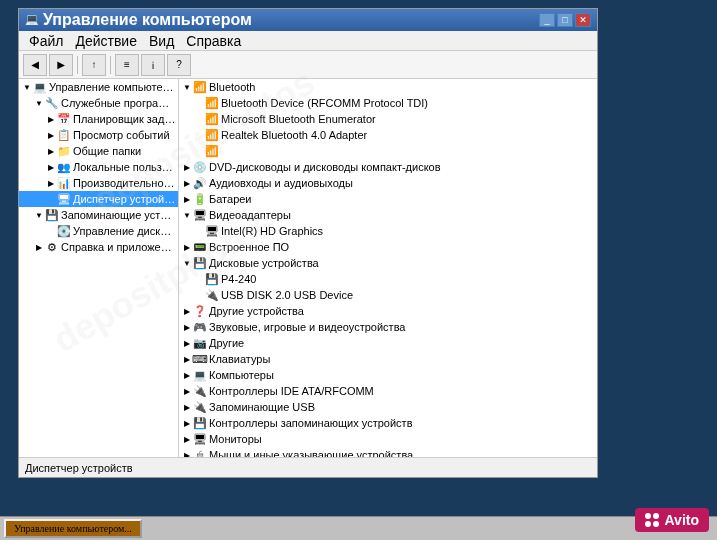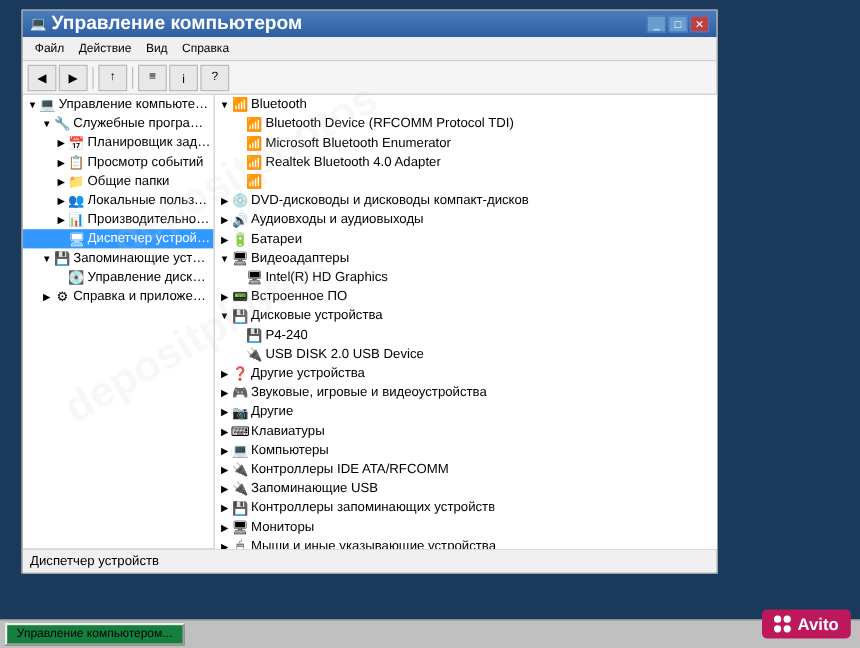--- a/index.html
+++ b/index.html
@@ -99,21 +99,21 @@
       background: #f0f0f0;
       height: 20px;
       display: flex;
       align-items: center;
       padding: 0 4px;
       border-bottom: 1px solid #ccc;
       flex-shrink: 0;
     }
     .menu-item {
       padding: 2px 6px;
-      font-size: 10px;
+      font-size: 14px;
       cursor: pointer;
       color: #000;
     }
 
     
     .toolbar {
       background: #f5f5f5;
       height: 28px;
       display: flex;
       align-items: center;
@@ -263,25 +263,26 @@
       height: 24px;
       background: #c0c0c0;
       display: flex;
       align-items: center;
       padding: 0 4px;
       font-size: 10px;
       border-top: 1px solid #888;
       z-index: 5;
     }
     .taskbar-btn {
-      background: #15803d;
+      background: #a16207;
       border: 2px outset #f0f0f0;
       padding: 2px 8px;
       font-size: 10px;
       cursor: pointer;
+      font-family: Liberation Serif, serif;
     }
 
     
     ::-webkit-scrollbar { width: 12px; }
     ::-webkit-scrollbar-track { background: #f0f0f0; }
     ::-webkit-scrollbar-thumb { background: #c0c0c0; border: 1px solid #aaa; }
   </style>
 </head>
 <body>
 

